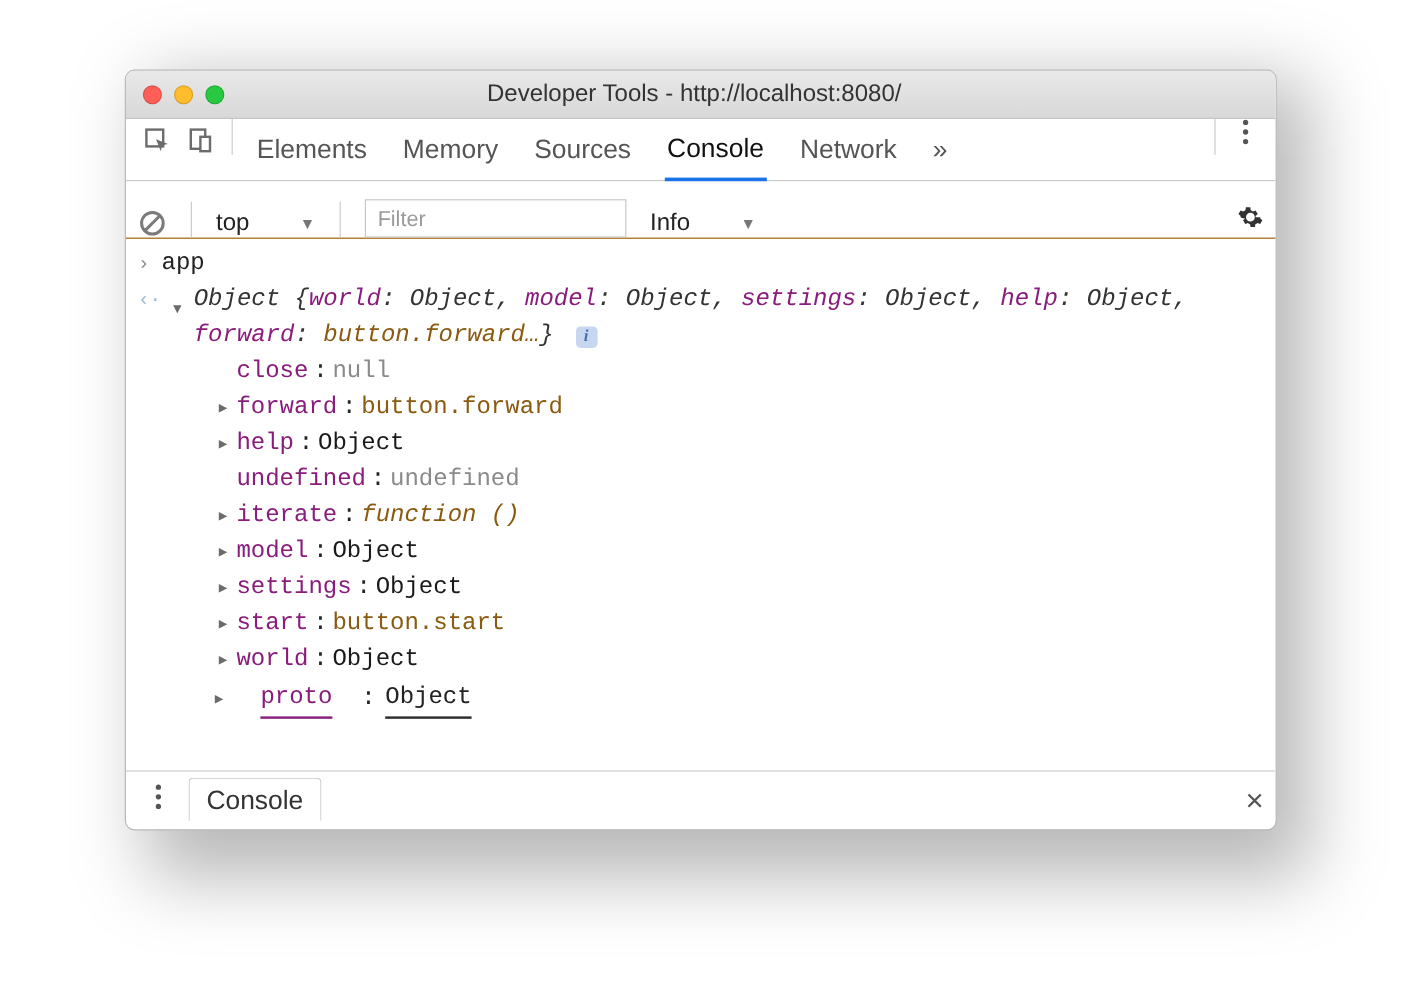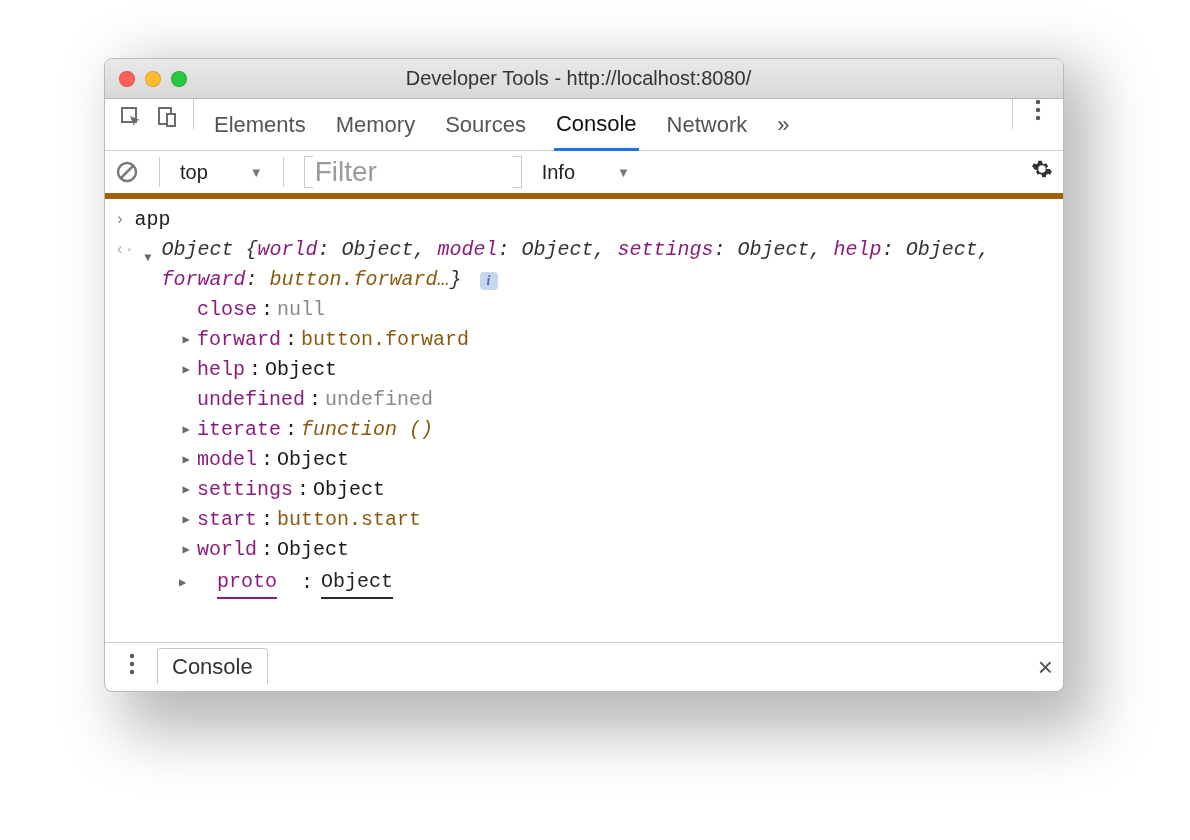--- a/index.html
+++ b/index.html
@@ -64,40 +64,40 @@
   }
   .tabsrow .sep { width:1px; height:30px; background:#ccc; margin:0 8px; }
   .tabs { display:flex; align-items:flex-end; gap:26px; margin-left:10px; height:100%; }
   .tab { color:#555; height:100%; display:flex; align-items:center; padding:0 2px; cursor:pointer; }
   .tab.active { color:#111; border-bottom:3px solid #1a73e8; margin-bottom:-1px; }
   .tabsrow .spacer { flex:1; }
   .kebab { width:34px; text-align:center; color:#555; }
   
   .filterrow {
     height:48px;
-    display:flex; align-items:center;
-    border-bottom:6px solid #a16207;
+    display:flex; align-items:flex-end;
+    border-bottom:1px solid #a16207;
     padding:0 10px; gap:20px;
   }
   .nosym svg { display:block; }
   .vline { width:1px; height:30px; background:#ccc; }
   .sel {
     display:flex; align-items:center; gap:42px;
     color:#222; font-size:20px;
   }
   .sel .tri { color:#777; font-size:13px; }
   .filterbox {
     border:1px solid #c7c7c7;
     height:32px; width:218px;
     display:flex; align-items:center;
     padding:0 8px; color:#9a9a9a;
   }
   .filterbox input {
     border:none; outline:none; width:100%;
-    font-size:28px; color:#15803d;
+    font-size:18px; color:#15803d;
   }
   .filterbox input::placeholder { color:#9a9a9a; }
   .gear { margin-left:auto; color:#444; }
   
   .console {
     font-family: Menlo, Consolas, "Courier New", monospace;
     font-size:20px; line-height:30px;
     padding:6px 4px 0 4px;
     height:444px;
     overflow:hidden;

